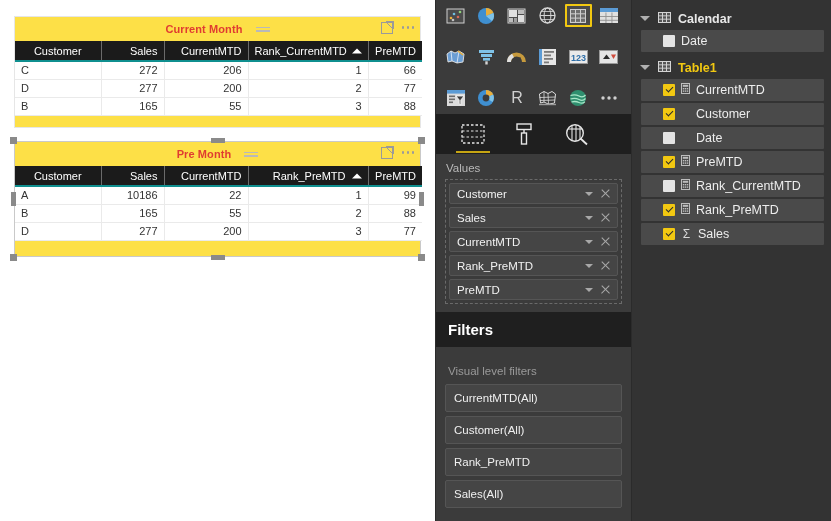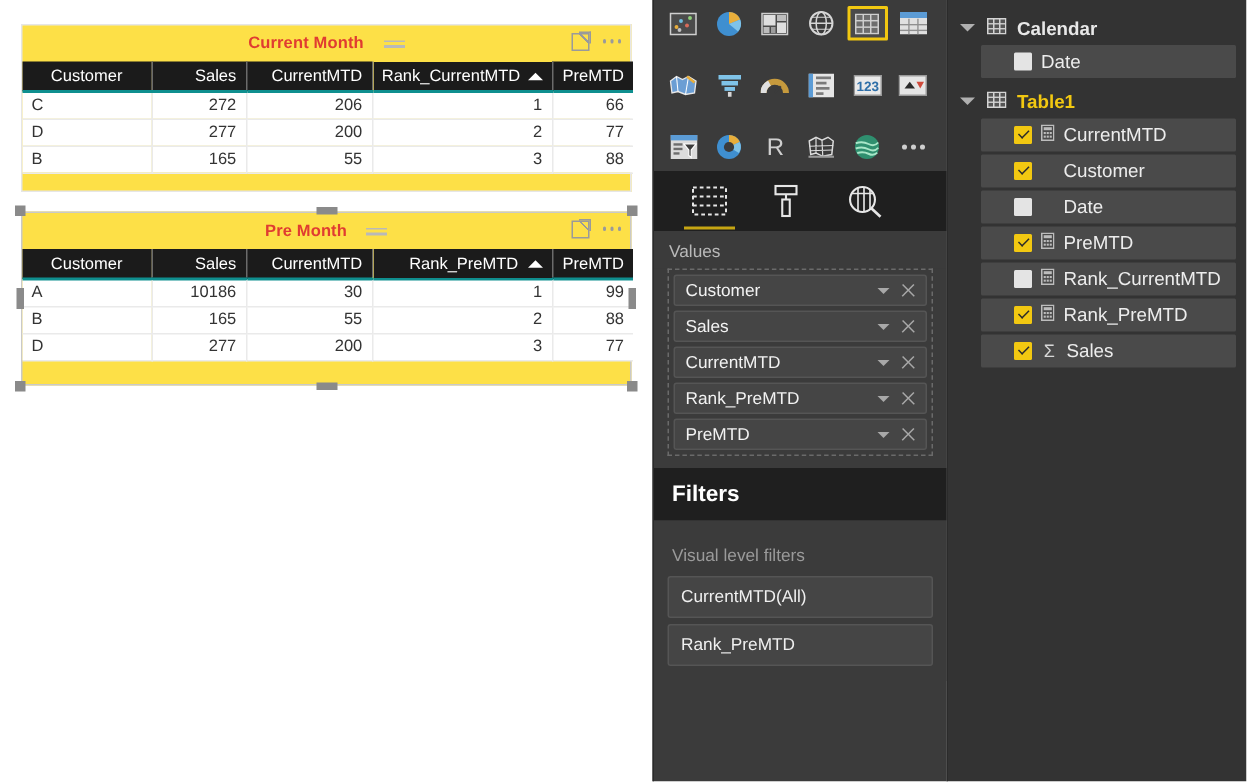--- a/index.html
+++ b/index.html
@@ -259,21 +259,21 @@
     width: 0; height: 0;
     border-left: 5px solid transparent;
     border-right: 5px solid transparent;
     border-top: 5px solid #b0b0b0;
     margin-right: 1px;
   }
   .table-name.highlight { color: #f2c811; }
   .field-row {
     display: flex; align-items: center;
     height: 22px;
-    margin: 0 7px 2px 22px;
+    margin: 0 7px 2px 9px;
     padding-left: 22px;
     background: #4a4a4a;
     border-radius: 1px;
     color: #ededed;
     font-size: 12.5px;
     gap: 6px;
   }
   .cbox {
     width: 12px; height: 12px;
     flex: 0 0 12px;
@@ -396,21 +396,21 @@
                 <span>Rank_PreMTD</span>
                 <span class="sort-arrow"></span>
               </th>
               <th class="num">PreMTD</th>
             </tr>
           </thead>
           <tbody>
             <tr>
               <td class="txt">A</td>
               <td class="num">10186</td>
-              <td class="num">30</td>
+              <td class="num">22</td>
               <td class="num">1</td>
               <td class="num">99</td>
             </tr>
             <tr>
               <td class="txt">B</td>
               <td class="num">165</td>
               <td class="num">55</td>
               <td class="num">2</td>
               <td class="num">88</td>
             </tr>
@@ -653,21 +653,27 @@
       </div>
     </div>
 
     <div class="filters-header">Filters</div>
     <div class="filters-body">
       <div class="filters-sub">Visual level filters</div>
       <div class="filter-card">
         <span class="fc-sub">CurrentMTD(All)</span>
       </div>
       <div class="filter-card">
+        <span class="fc-sub">Customer(All)</span>
+      </div>
+      <div class="filter-card">
         <span class="fc-sub">Rank_PreMTD</span>
+      </div>
+      <div class="filter-card">
+        <span class="fc-sub">Sales(All)</span>
       </div>
     </div>
   </div>
 
   <div id="fields-panel">
 
     <div class="field-table-row">
       <span class="tri"></span>
       <span>
         <svg width="13" height="11" viewBox="0 0 13 11">

